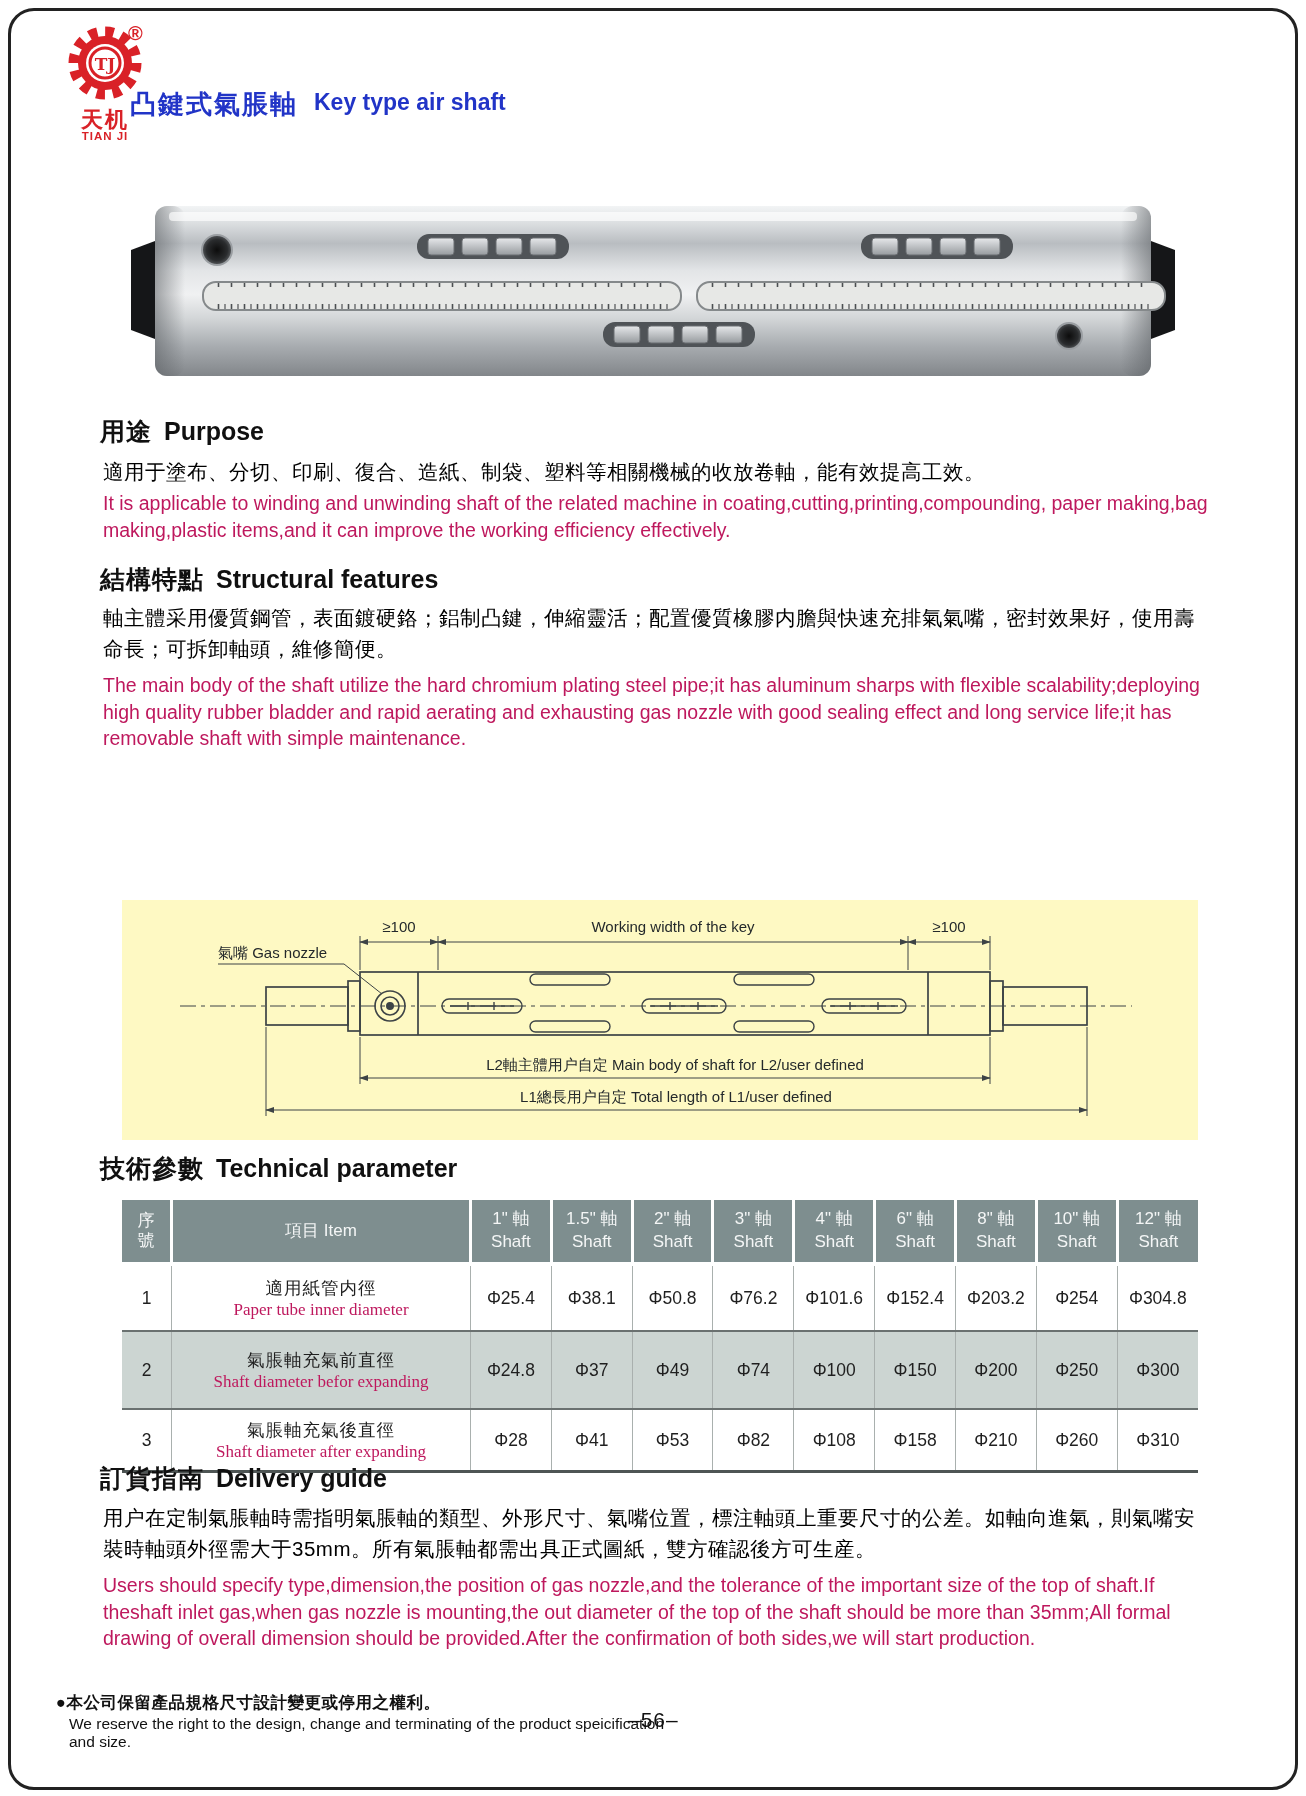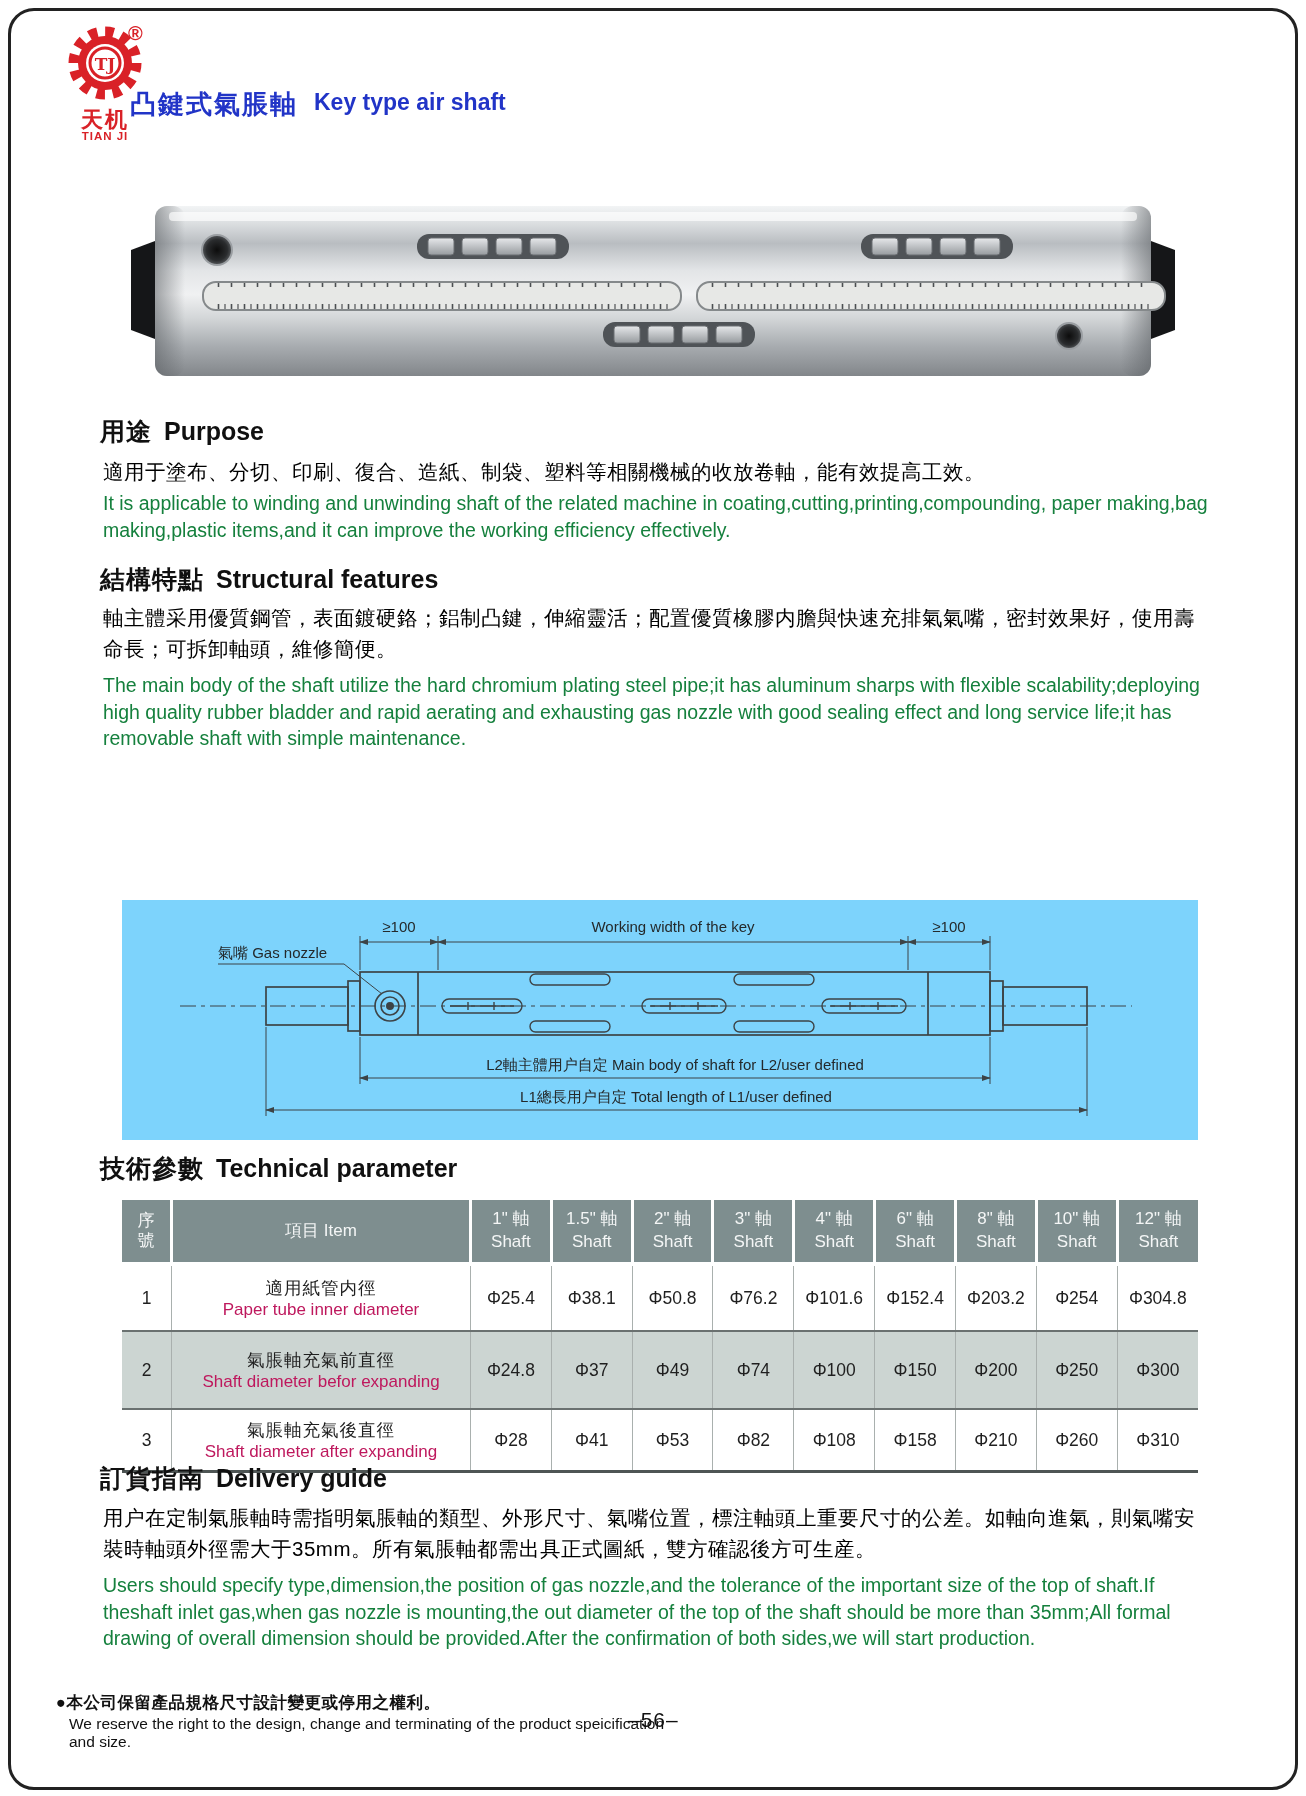--- a/index.html
+++ b/index.html
@@ -16,44 +16,44 @@
   .title-cn{color:#2134c7;font-size:26px;font-weight:bold;letter-spacing:2px;line-height:1;}
   .title-en{color:#2134c7;font-size:23px;font-weight:bold;line-height:1.25;}
 
   
   .photo{position:absolute;left:125px;top:190px;width:1056px;height:200px;}
 
   
   .sec-h{position:absolute;left:100px;font-size:25px;font-weight:bold;color:#101010;letter-spacing:1px;}
   .sec-h .en{margin-left:12px;letter-spacing:0;}
   .para-cn{position:absolute;left:103px;width:1108px;font-size:20.5px;color:#000000;letter-spacing:.5px;line-height:31px;}
-  .para-en{position:absolute;left:103px;width:1108px;font-size:19.5px;color:#15803d;line-height:26.5px;}
-
-  
-  .drawbox{position:absolute;left:122px;top:900px;width:1076px;height:240px;background:#7dd3fc;}
+  .para-en{position:absolute;left:103px;width:1108px;font-size:19.5px;color:#be185d;line-height:26.5px;}
+
+  
+  .drawbox{position:absolute;left:122px;top:900px;width:1076px;height:240px;background:#fef9c3;}
   .drawbox svg{display:block;}
   .dimtext{font-size:15px;fill:#24292b;}
 
   
   .tablewrap{position:absolute;left:122px;top:1200px;width:1076px;}
   table.params{border-collapse:collapse;table-layout:fixed;width:1076px;}
   table.params th{background:#7e8e8f;color:#f4f6f6;font-weight:normal;font-size:17px;line-height:1.35;
     border-right:3px solid #fff;border-bottom:4px solid #fff;height:62px;vertical-align:middle;text-align:center;padding:0;}
   table.params th:last-child{border-right:none;}
   th.th-no{width:48px;}
   th.th-no .stack{width:1.1em;margin:0 auto;line-height:1.2;}
   th.th-item{width:296px;}
   table.params td{font-size:17.5px;color:#1f1f1f;text-align:center;vertical-align:middle;
     border-right:1px solid #a9b0ae;border-bottom:2px solid #6a7170;padding:4px 2px;}
   table.params td:last-child{border-right:none;}
   table.params tbody tr:nth-child(1) td{height:56px;}
   table.params tbody tr:nth-child(2) td{height:68px;}
   table.params tbody tr:nth-child(3) td{height:52px;border-bottom:3px solid #4e5554;}
   table.params tr.shaded td{background:#ccd5d2;}
-  td.td-item{text-align:left;padding-left:14px;}
+  td.td-item{text-align:left;padding-left:14px;font-family:Liberation Serif, serif;}
   td.td-item .item-cn{font-size:17.5px;letter-spacing:1px;}
   td.td-item .item-en{font-size:17px;color:#be185d;}
 
   
   .footer{position:absolute;left:56px;top:1692px;width:620px;}
   .footer .f-cn{font-size:16.5px;font-weight:bold;letter-spacing:.5px;color:#111;}
   .footer .f-en{font-size:15.5px;color:#111;margin-left:13px;margin-top:1px;}
   .pagenum{position:absolute;left:628px;top:1708px;font-size:21px;color:#111;letter-spacing:1px;}
 </style>
 </head>

